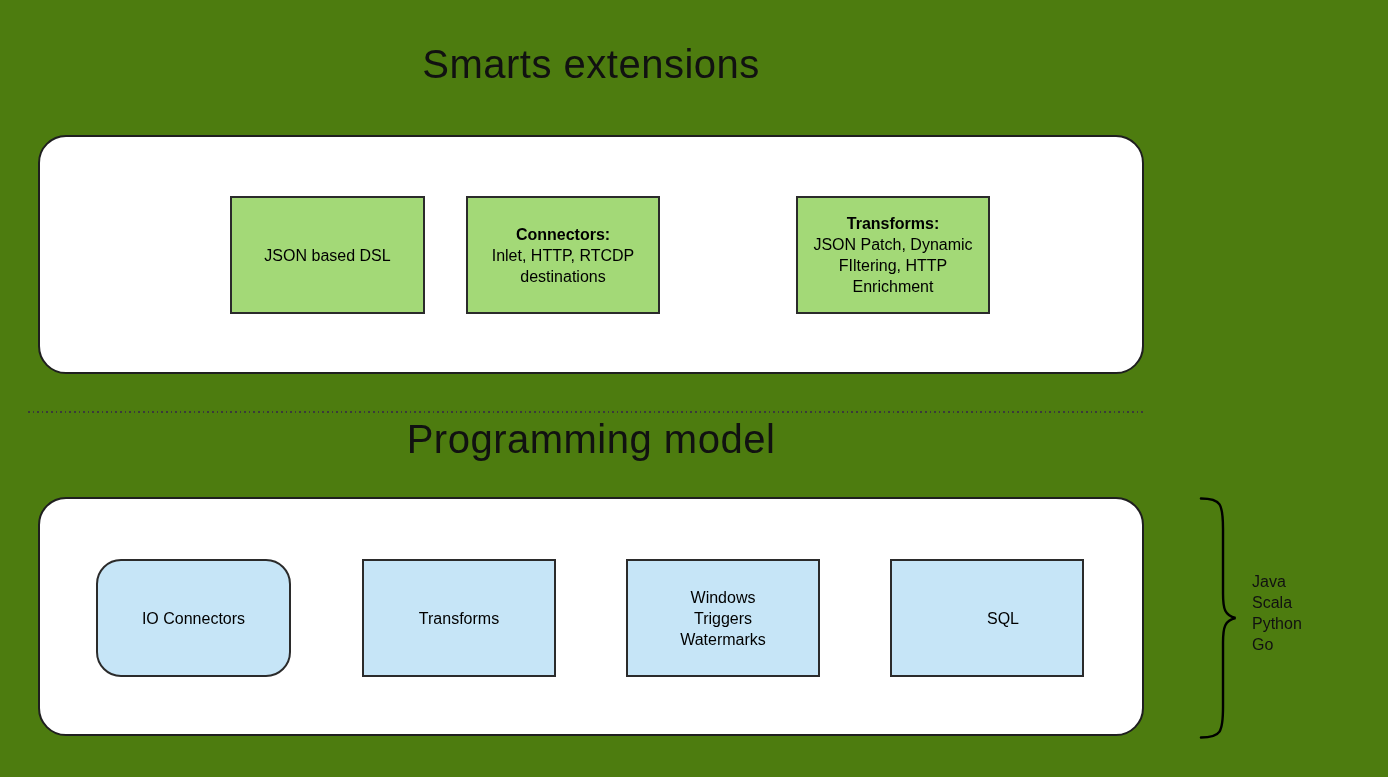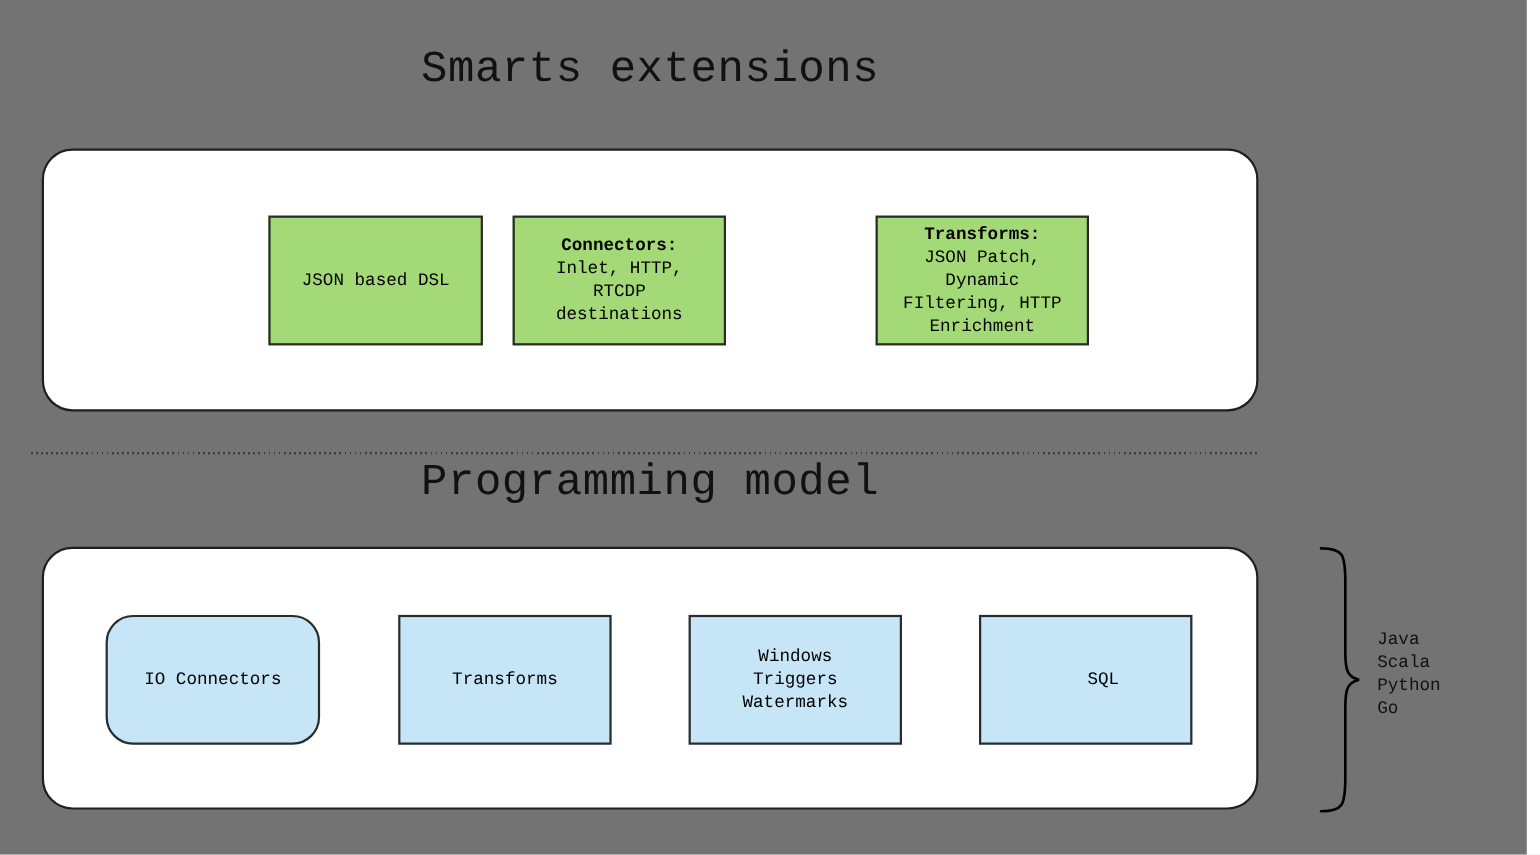--- a/index.html
+++ b/index.html
@@ -5,23 +5,22 @@
   * { margin: 0; padding: 0; box-sizing: border-box; }
   html, body { background: #ffffff; }
   body {
     font-family: "Liberation Sans", sans-serif;
     color: #000;
   }
   .page {
     position: relative;
     width: 1388px;
     height: 777px;
-    background: #737373;
+    background: #4d7c0f;
     overflow: hidden;
-    font-family: Liberation Mono, monospace;
   }
   .section-title {
     position: absolute;
     left: 38px;
     width: 1106px;
     text-align: center;
     font-size: 40px;
     font-weight: 400;
     color: #111;
     letter-spacing: 0.5px;
@@ -46,21 +45,21 @@
     flex-direction: column;
     align-items: center;
     justify-content: center;
     text-align: center;
     font-size: 16px;
     line-height: 21px;
     padding: 4px 9px;
   }
   .node-green { background: var(--green, #A3D977); top: 196px; height: 118px; width: 194px; }
   .node-blue  { background: var(--blue, #C6E5F7); top: 559px; height: 118px; width: 195px; }
-  .gbox-1 { left: 244px; width: 195px; }
+  .gbox-1 { left: 230px; width: 195px; }
   .gbox-2 { left: 466px; }
   .gbox-3 { left: 796px; }
   .bbox-1 { left: 96px; border-radius: 25px; }
   .bbox-2 { left: 362px; width: 194px; }
   .bbox-3 { left: 626px; width: 194px; }
   .bbox-4 { left: 890px; width: 194px; padding-left: 41px; }
   .node-heading { font-weight: 700; }
   .dotted-sep {
     position: absolute;
     left: 28px;

